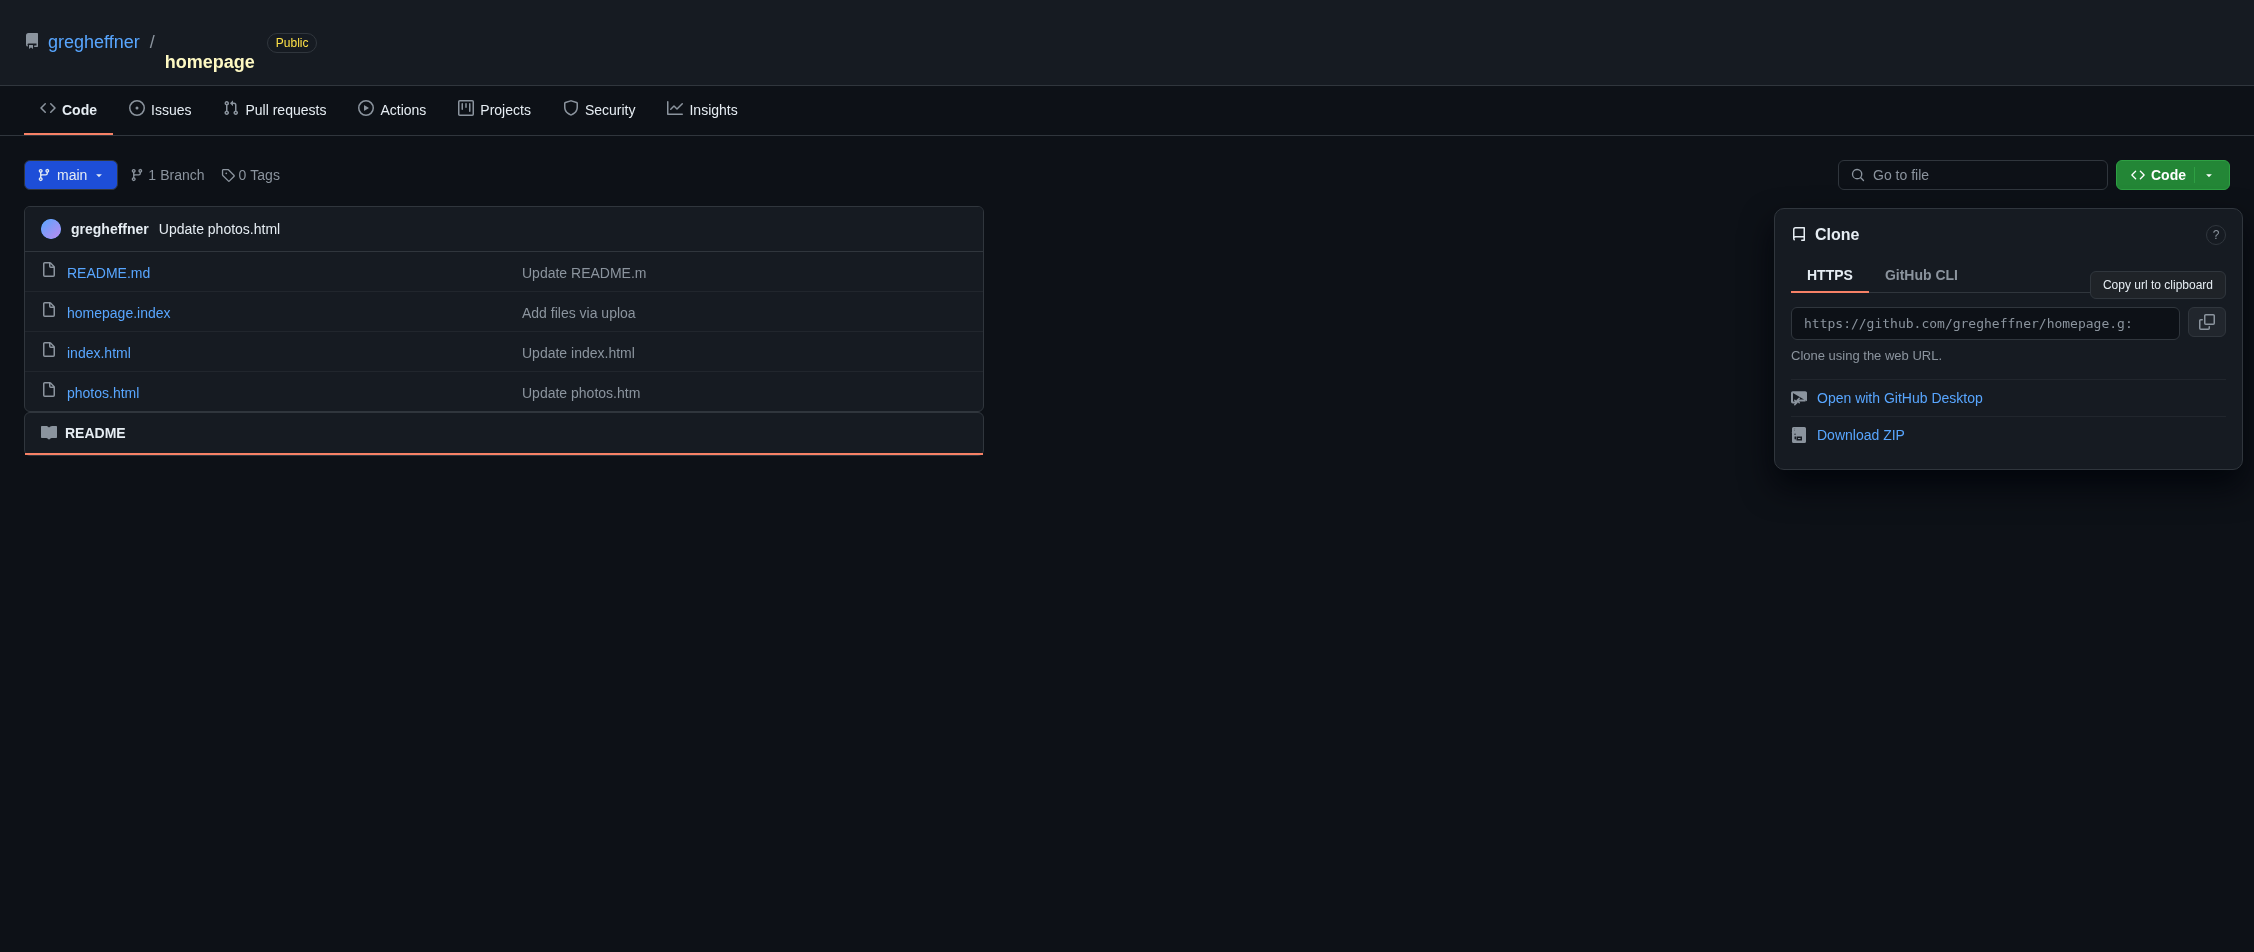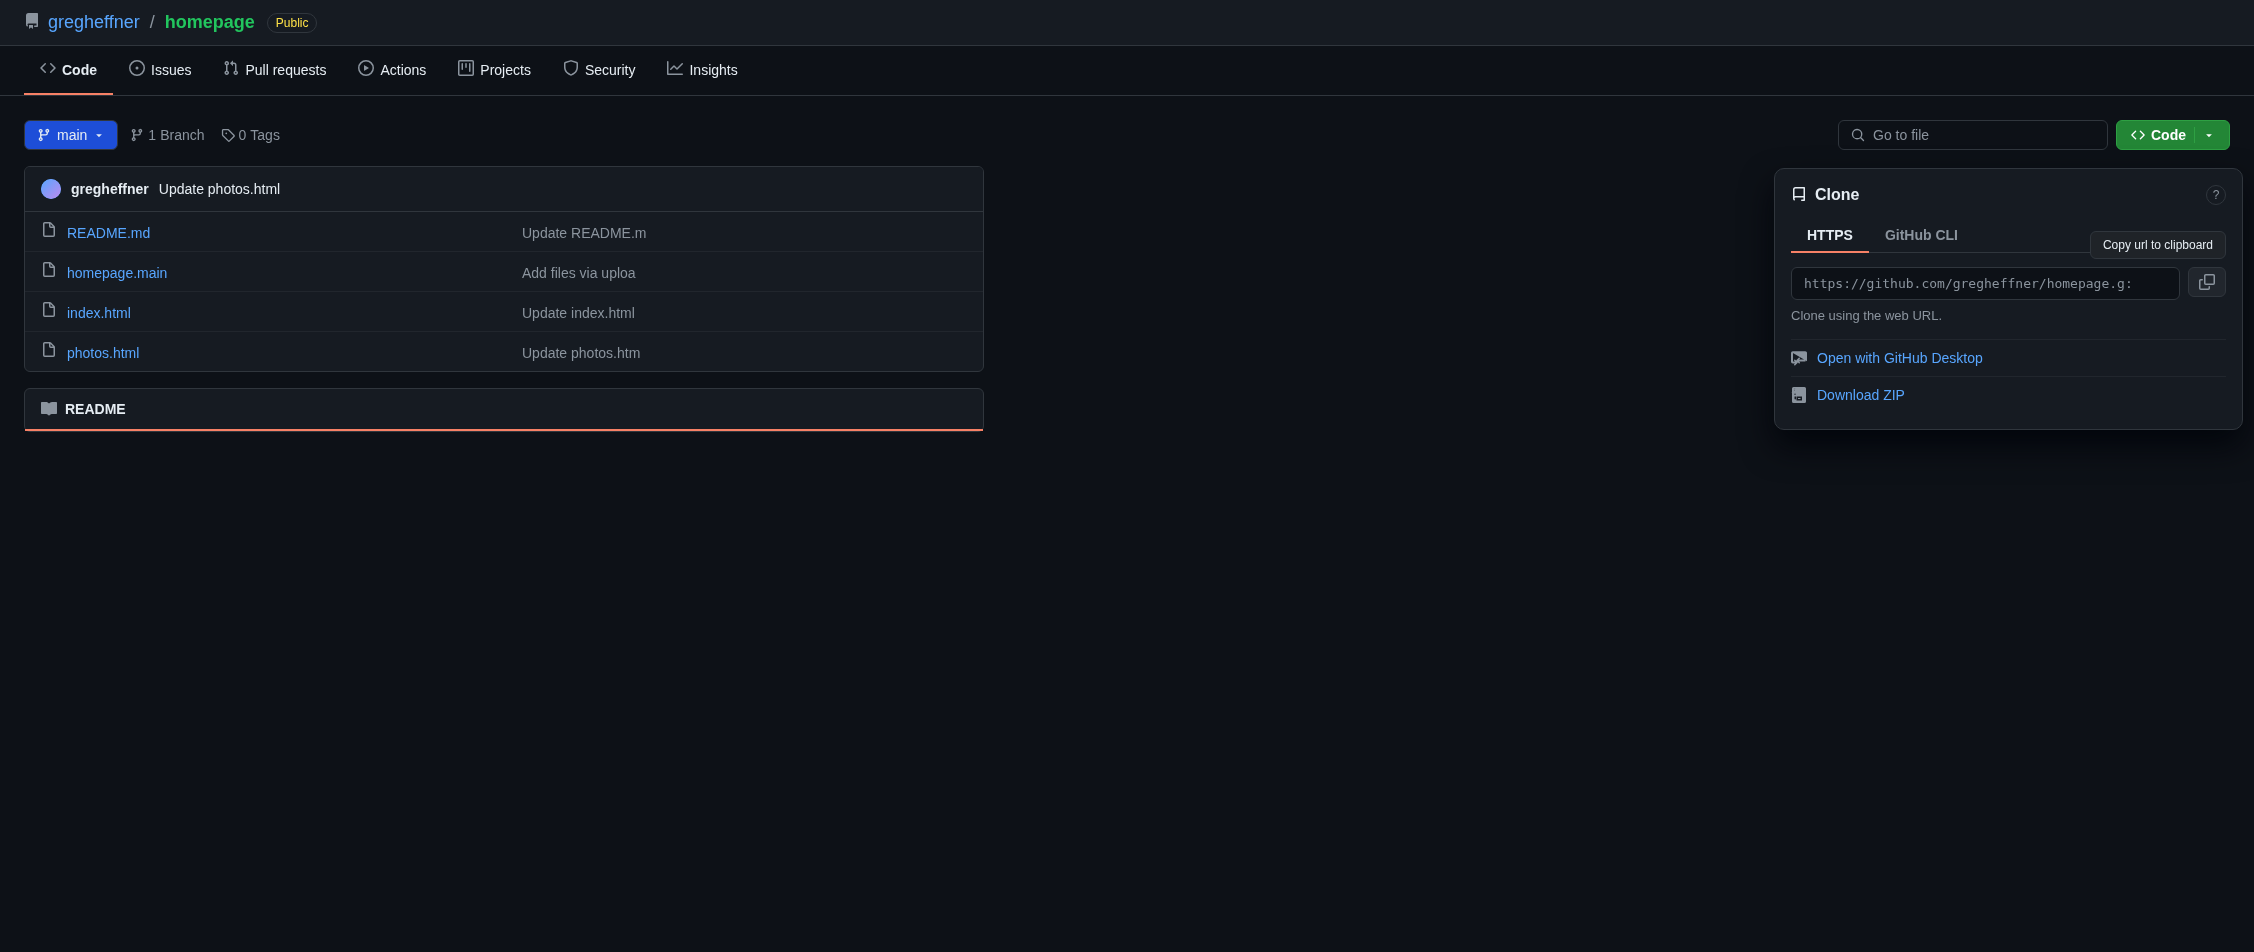--- a/index.html
+++ b/index.html
@@ -27,24 +27,25 @@
       font-size: 18px;
       font-weight: 400;
       text-decoration: none;
     }
     .repo-separator {
       color: #8b949e;
       font-size: 18px;
       margin: 0 2px;
     }
     .repo-name {
-      color: #22c55e;
+      color: #fef9c3;
       font-size: 18px;
       font-weight: 600;
       text-decoration: none;
+      margin-top: 40px;
     }
     .public-badge {
       border: 1px solid #30363d;
       border-radius: 20px;
       padding: 2px 8px;
       font-size: 12px;
       color: #fde047;
       margin-left: 4px;
     }
     .nav-tabs {
@@ -218,21 +219,20 @@
       font-size: 14px;
       flex: 1;
       overflow: hidden;
       text-overflow: ellipsis;
       white-space: nowrap;
     }
     .readme-section {
       background: #161b22;
       border: 1px solid #30363d;
       border-radius: 6px;
-      margin-top: 16px;
       max-width: 960px;
     }
     .readme-header {
       display: flex;
       align-items: center;
       gap: 8px;
       padding: 12px 16px;
       border-bottom: 2px solid #f78166;
       font-weight: 600;
     }
@@ -497,21 +497,21 @@
       </span>
       <a class="file-name">README.md</a>
       <span class="file-commit">Update README.m</span>
     </div>
     <div class="file-row">
       <span class="file-icon">
         <svg width="16" height="16" viewBox="0 0 16 16" fill="#8b949e">
             <path fill-rule="evenodd" d="M3.75 1.5a.25.25 0 00-.25.25v11.5c0 .138.112.25.25.25h8.5a.25.25 0 00.25-.25V6H9.75A1.75 1.75 0 018 4.25V1.5H3.75zm5.75.56v2.19c0 .138.112.25.25.25h2.19L9.5 2.06zM2 1.75C2 .784 2.784 0 3.75 0h5.086c.464 0 .909.184 1.237.513l3.414 3.414c.329.328.513.773.513 1.237v8.086A1.75 1.75 0 0112.25 15h-8.5A1.75 1.75 0 012 13.25V1.75z"></path>
           </svg>
       </span>
-      <a class="file-name">homepage.main</a>
+      <a class="file-name">homepage.index</a>
       <span class="file-commit">Add files via uploa</span>
     </div>
     <div class="file-row">
       <span class="file-icon">
         <svg width="16" height="16" viewBox="0 0 16 16" fill="#8b949e">
             <path fill-rule="evenodd" d="M3.75 1.5a.25.25 0 00-.25.25v11.5c0 .138.112.25.25.25h8.5a.25.25 0 00.25-.25V6H9.75A1.75 1.75 0 018 4.25V1.5H3.75zm5.75.56v2.19c0 .138.112.25.25.25h2.19L9.5 2.06zM2 1.75C2 .784 2.784 0 3.75 0h5.086c.464 0 .909.184 1.237.513l3.414 3.414c.329.328.513.773.513 1.237v8.086A1.75 1.75 0 0112.25 15h-8.5A1.75 1.75 0 012 13.25V1.75z"></path>
           </svg>
       </span>
       <a class="file-name">index.html</a>
       <span class="file-commit">Update index.html</span>

